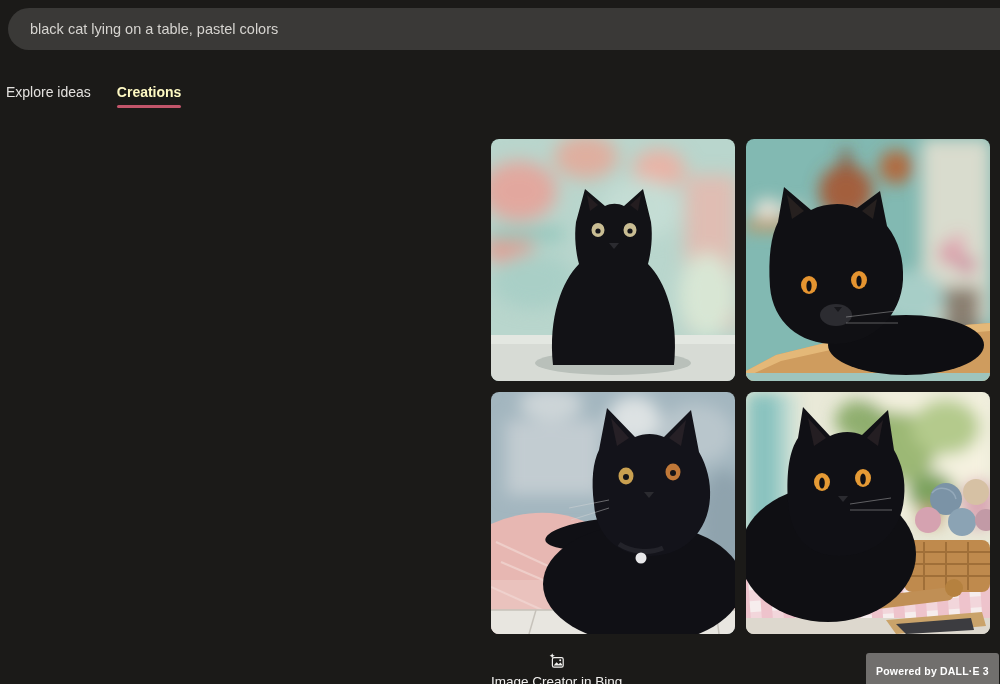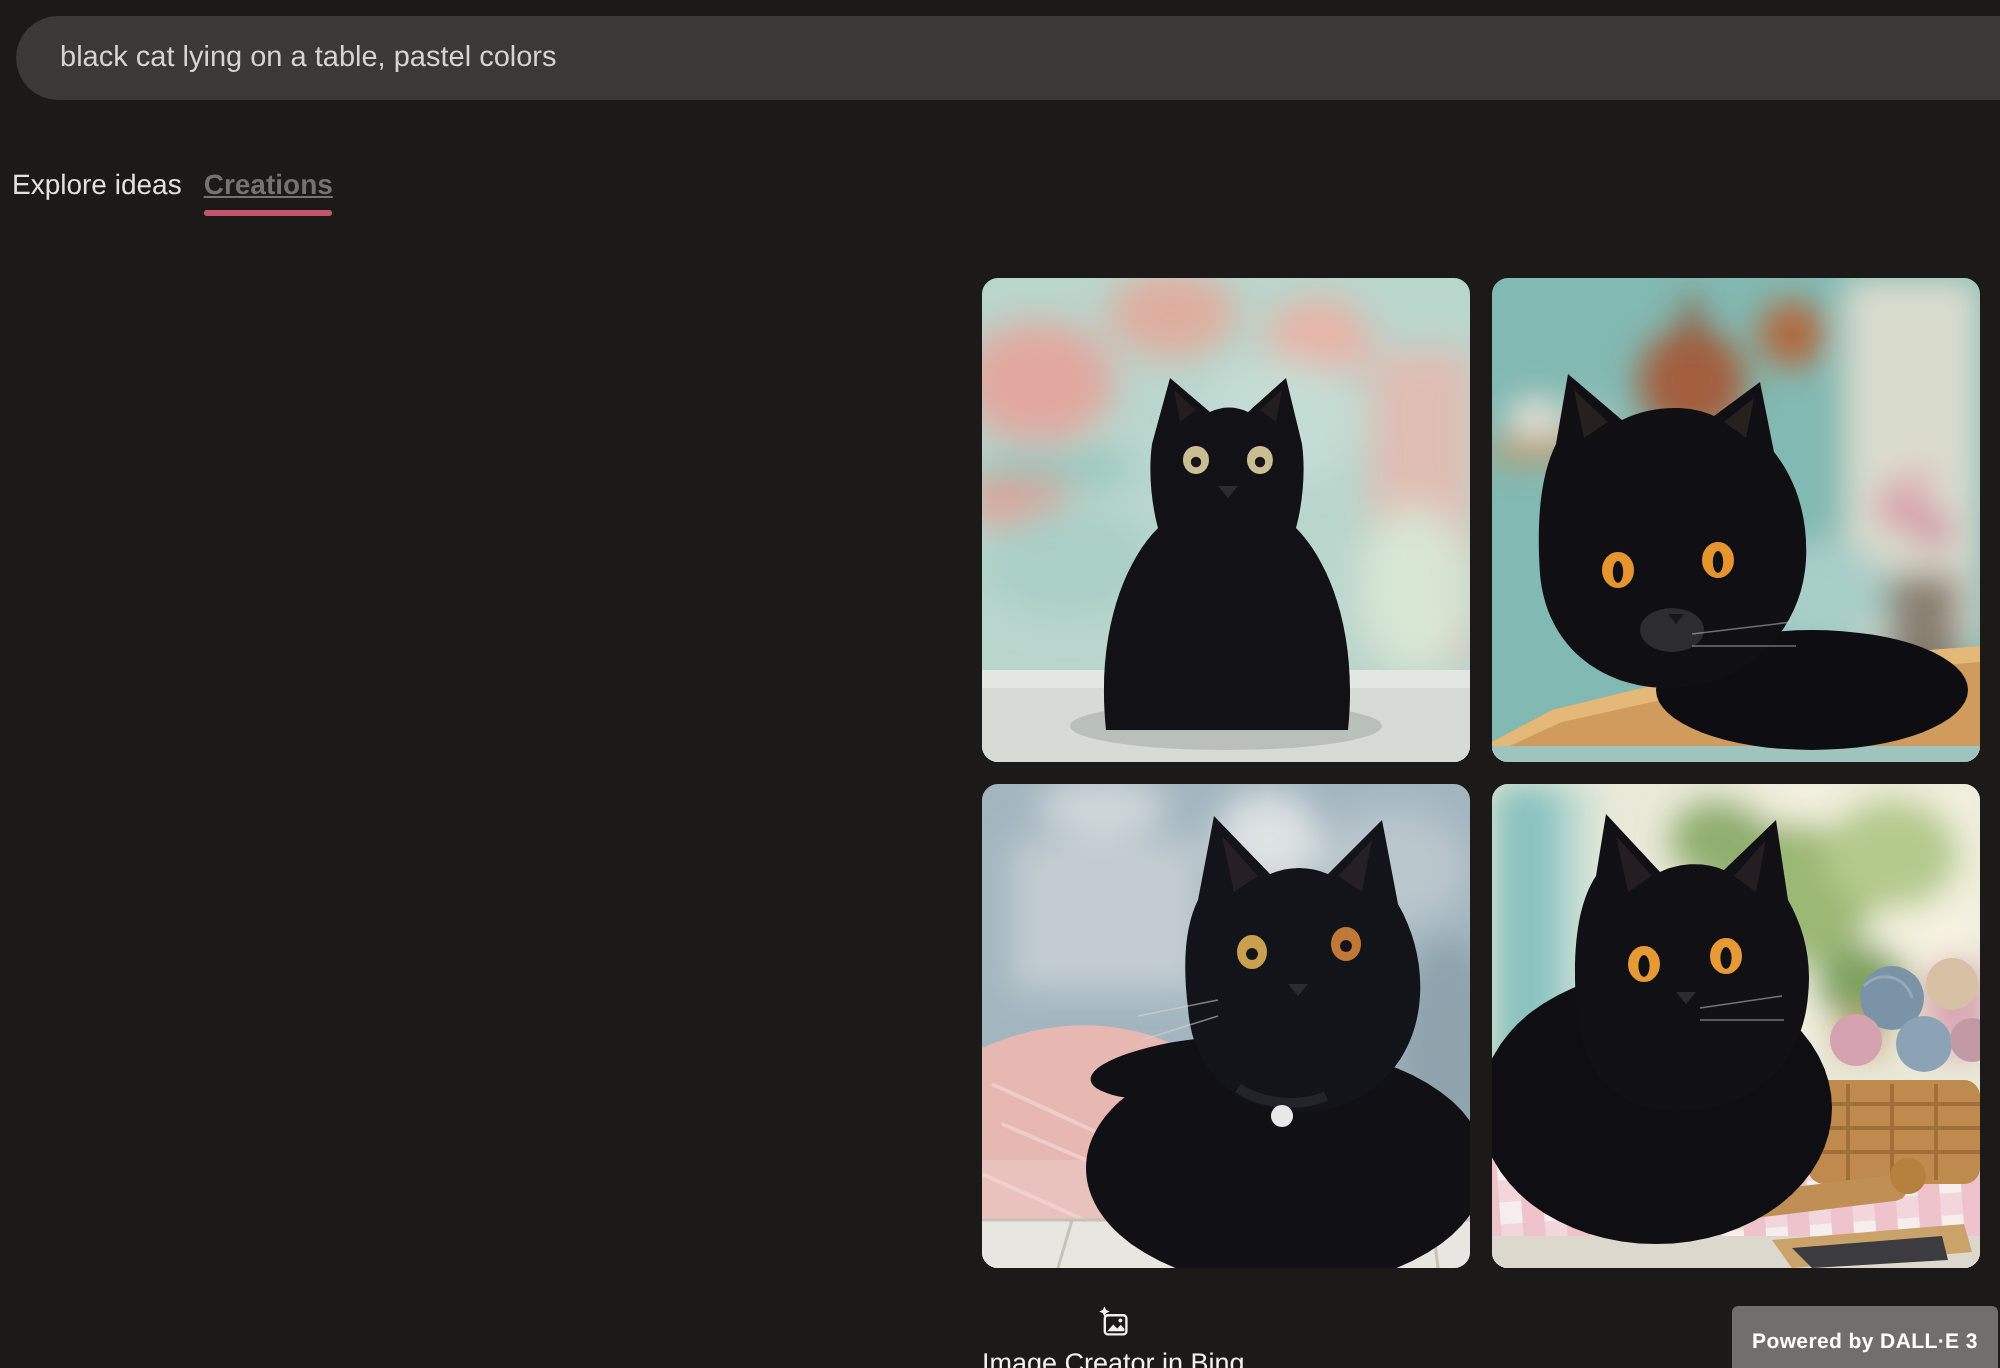--- a/index.html
+++ b/index.html
@@ -24,27 +24,27 @@
   }
   .search-input {
     background: transparent; border: none; outline: none;
     color: #d6d4d0; font-size: 14.5px; width: 100%;
     font-family: "Liberation Sans", sans-serif;
   }
 
   
   .tabs {
     position: absolute; left: 6px; top: 84px;
-    display: flex; gap: 11px;
+    display: flex; gap: 26px;
   }
   .tab {
     font-size: 14px; color: #e3e1de;
     padding-bottom: 8px; position: relative; cursor: pointer;
   }
-  .tab.active { color: #737373; font-weight: bold; text-decoration: underline; }
+  .tab.active { color: #fef9c3; font-weight: bold; }
   .tab-underline {
     position: absolute; left: 0; right: 0; bottom: 0;
     height: 3px; border-radius: 2px; background: #c2556a;
   }
 
   
   .grid {
     position: absolute; left: 491px; top: 139px;
     display: grid;
     grid-template-columns: 244px 244px;

